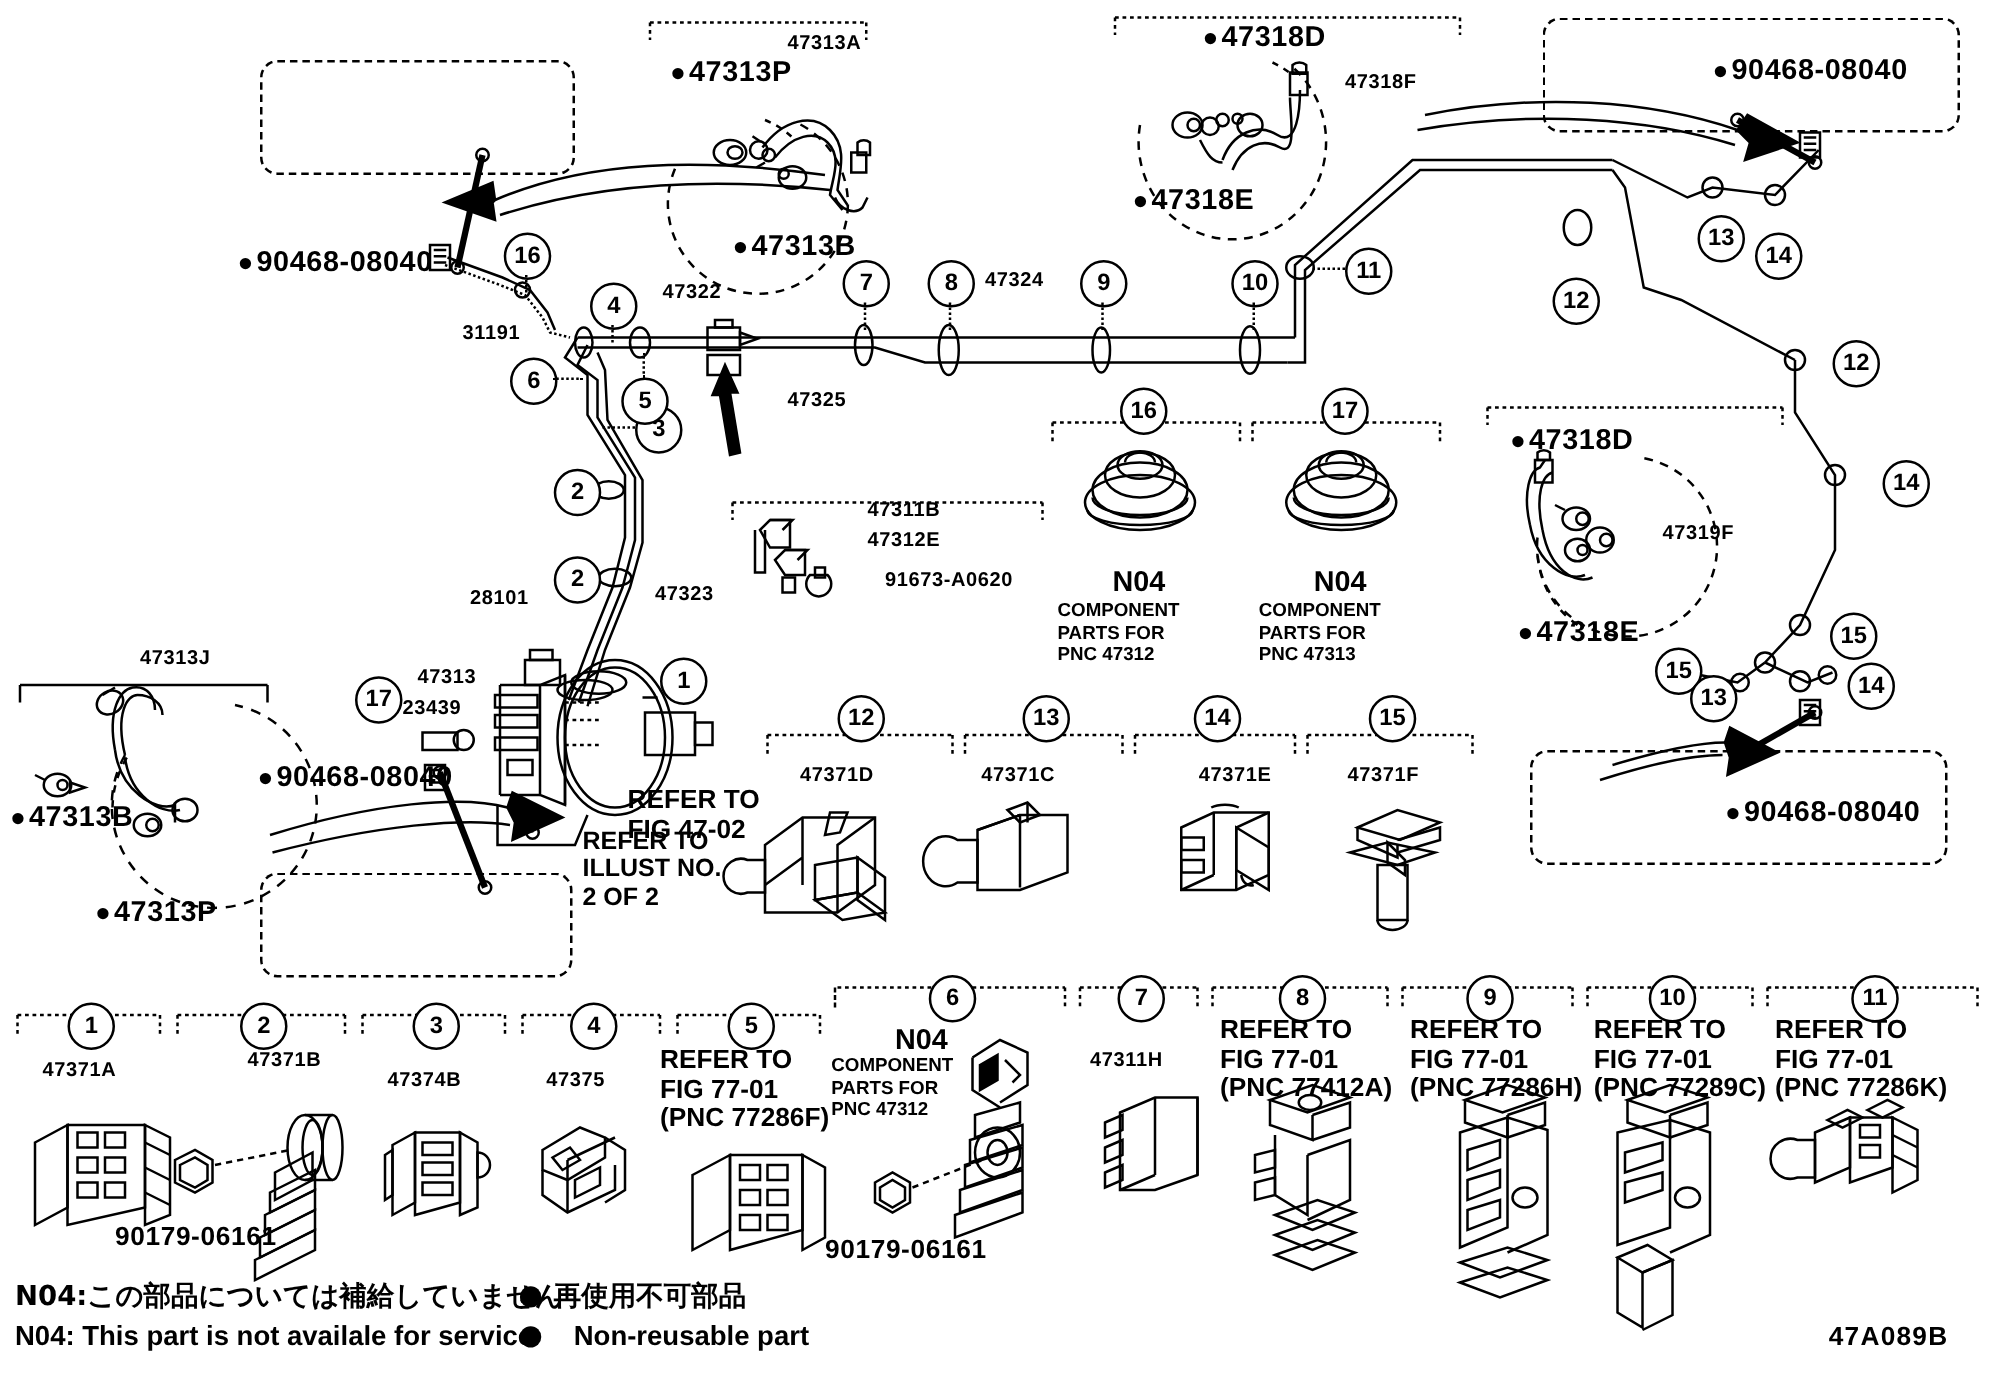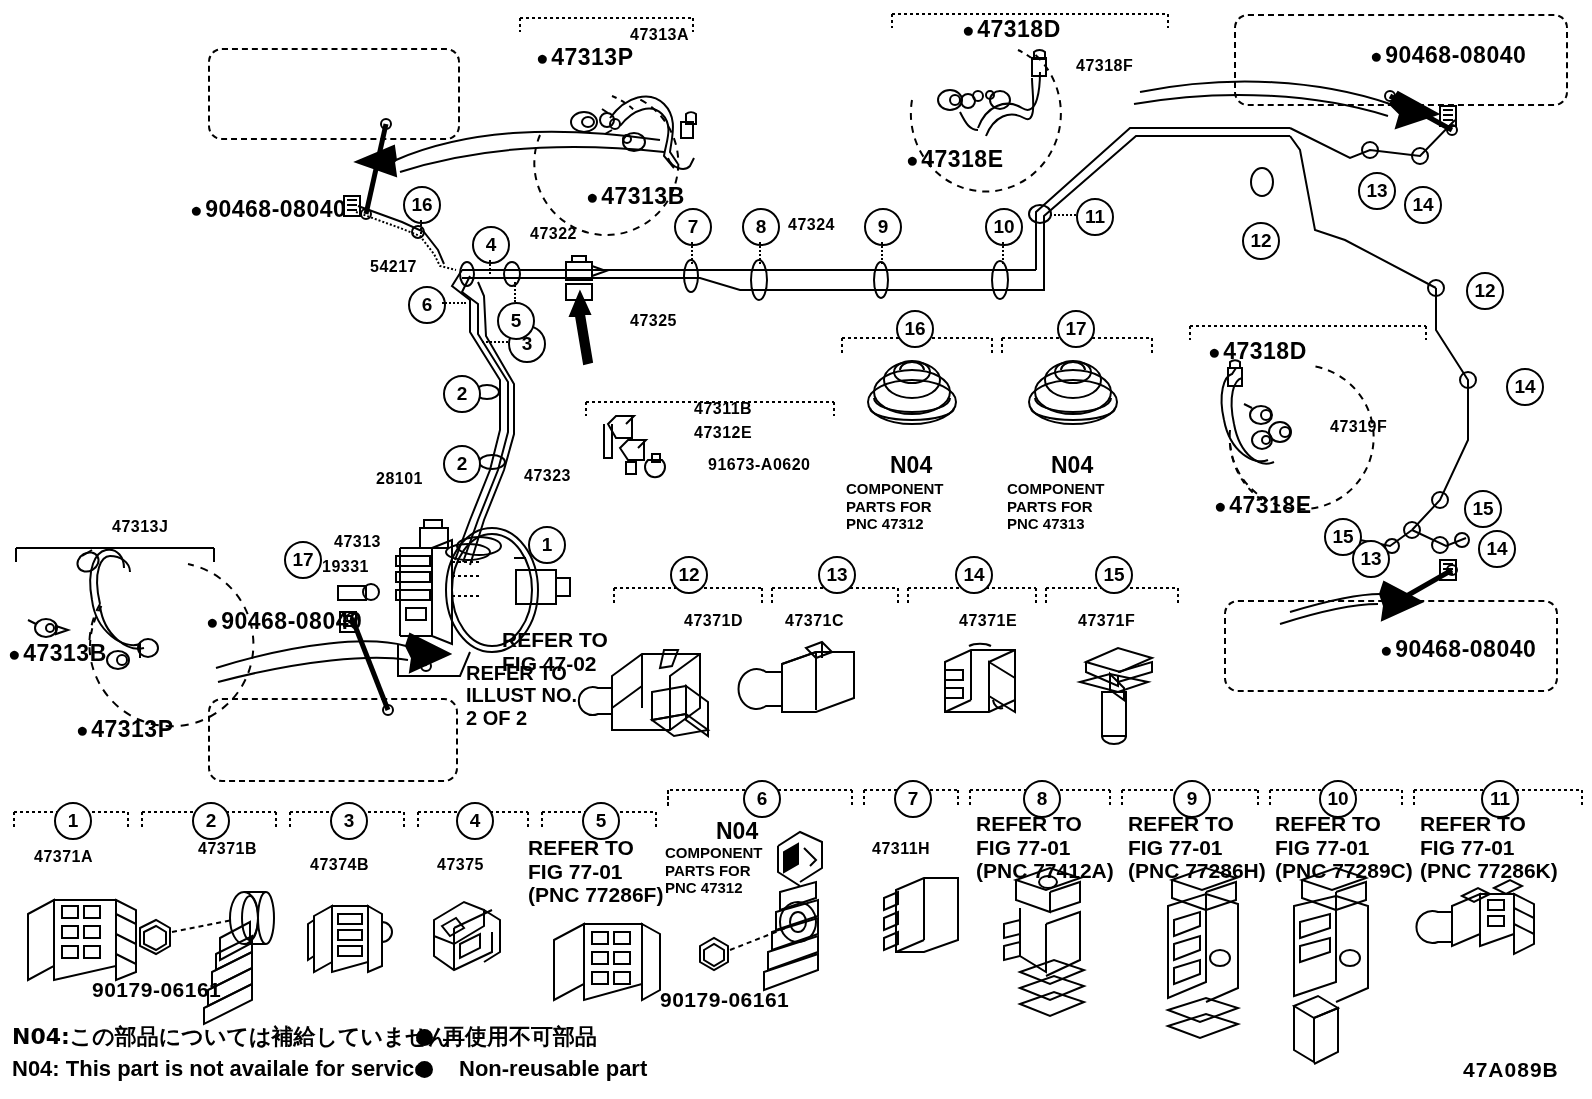--- a/index.html
+++ b/index.html
@@ -439,28 +439,28 @@
 
   <div class="lbl pn nru" style="left:962px;top:16px;">47318D</div>
   <div class="lbl pn" style="left:1076px;top:57px;">47318F</div>
   <div class="lbl pn nru" style="left:906px;top:146px;">47318E</div>
 
   <div class="lbl pn nru" style="left:190px;top:196px;">90468-08040</div>
   <div class="lbl pn nru" style="left:1370px;top:42px;">90468-08040</div>
   <div class="lbl pn nru" style="left:1380px;top:636px;">90468-08040</div>
   <div class="lbl pn nru" style="left:206px;top:608px;">90468-08040</div>
 
-  <div class="lbl pn" style="left:370px;top:258px;">54217</div>
+  <div class="lbl pn" style="left:370px;top:258px;">31191</div>
   <div class="lbl pn" style="left:530px;top:225px;">47322</div>
   <div class="lbl pn" style="left:630px;top:312px;">47325</div>
   <div class="lbl pn" style="left:788px;top:216px;">47324</div>
   <div class="lbl pn" style="left:376px;top:470px;">28101</div>
   <div class="lbl pn" style="left:524px;top:467px;">47323</div>
   <div class="lbl pn" style="left:334px;top:533px;">47313</div>
-  <div class="lbl pn" style="left:322px;top:558px;">19331</div>
+  <div class="lbl pn" style="left:322px;top:558px;">23439</div>
 
   <div class="lbl pn" style="left:694px;top:400px;">47311B</div>
   <div class="lbl pn" style="left:694px;top:424px;">47312E</div>
   <div class="lbl pn" style="left:708px;top:456px;">91673-A0620</div>
 
   <div class="lbl pn" style="left:112px;top:518px;">47313J</div>
   <div class="lbl pn nru" style="left:8px;top:640px;">47313B</div>
   <div class="lbl pn nru" style="left:76px;top:716px;">47313P</div>
 
   <div class="lbl pn nru" style="left:1208px;top:338px;">47318D</div>
@@ -529,21 +529,21 @@
 
   <div class="n04blk" style="left:890px;top:452px;font-size:23px;">N04</div>
   <div class="n04blk" style="left:846px;top:480px;">COMPONENT
 PARTS FOR
 PNC 47312</div>
   <div class="n04blk" style="left:1051px;top:452px;font-size:23px;">N04</div>
   <div class="n04blk" style="left:1007px;top:480px;">COMPONENT
 PARTS FOR
 PNC 47313</div>
 
-  <div class="lbl pn" style="left:640px;top:612px;margin-left:44px;">47371D</div>
+  <div class="lbl pn" style="left:640px;top:612px;">47371D</div>
   <div class="lbl pn" style="left:785px;top:612px;">47371C</div>
   <div class="lbl pn" style="left:932px;top:612px;margin-left:27px;">47371E</div>
   <div class="lbl pn" style="left:1078px;top:612px;">47371F</div>
 
   <div class="refer" style="left:502px;top:628px;">REFER TO
 FIG 47-02</div>
   <div class="refer" style="left:466px;top:662px;font-size:20px;">REFER TO
 ILLUST NO.
 2 OF 2</div>
 

